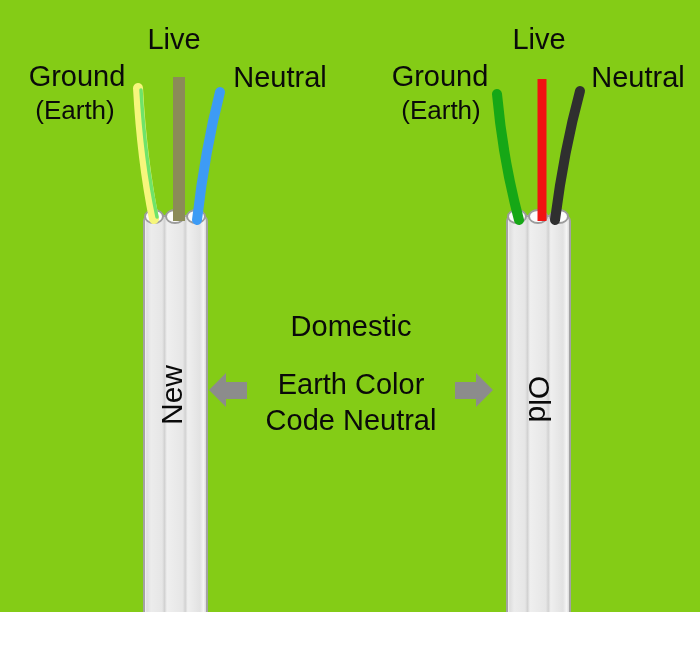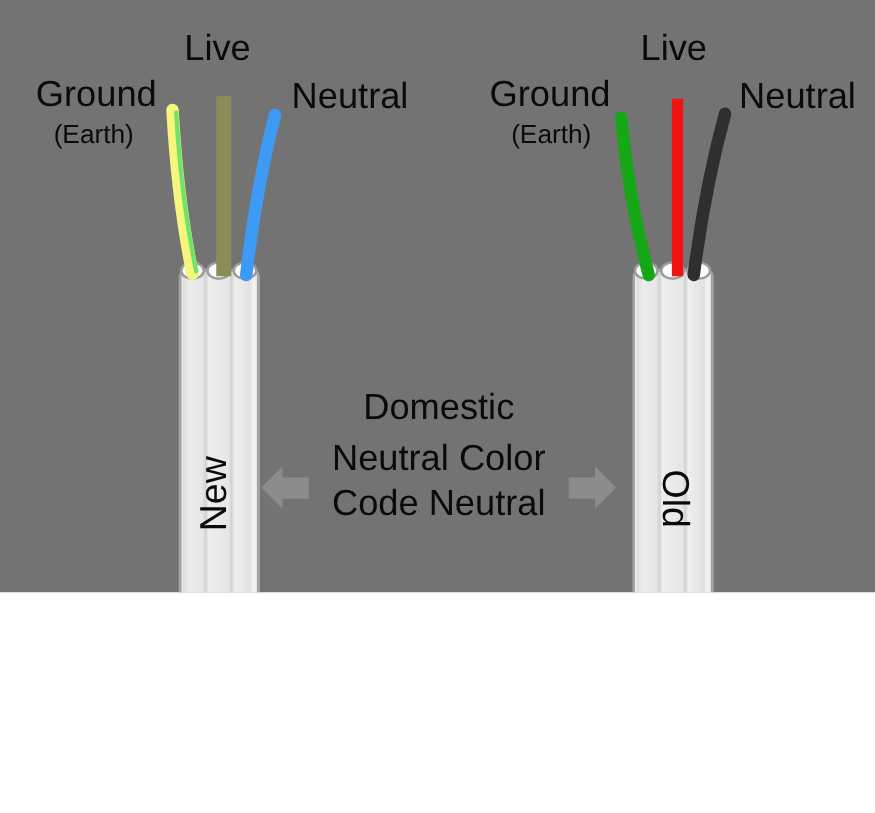--- a/index.html
+++ b/index.html
@@ -4,22 +4,22 @@
 <style>
   html, body {
     margin: 0;
     padding: 0;
     background: #ffffff;
     font-family: "Liberation Sans", sans-serif;
   }
   .canvas {
     position: relative;
     width: 700px;
-    height: 474px;
-    background: #737373;
+    height: 612px;
+    background: #84cc16;
     overflow: hidden;
   }
   .cable {
     position: absolute;
     top: 215px;
     width: 65px;
     height: 416px;
     box-sizing: border-box;
     border: 2px solid #a3a3a3;
     border-radius: 6px 6px 14px 14px;
@@ -53,21 +53,21 @@
   }
   .wire-label {
     position: absolute;
     transform: translateX(-50%);
     font-size: 29px;
     color: #0a0a0a;
     white-space: nowrap;
     line-height: 1;
   }
   .earth-label {
-    font-size: 21px;
+    font-size: 26px;
   }
   .cable-name {
     position: absolute;
     font-size: 30px;
     color: #0a0a0a;
     white-space: nowrap;
     line-height: 1;
   }
   .cable-name-new {
     left: 172px;
@@ -84,21 +84,21 @@
     left: 351px;
     top: 308px;
     transform: translateX(-50%);
     text-align: center;
     font-size: 29px;
     line-height: 36px;
     color: #0a0a0a;
     white-space: nowrap;
   }
   .center-title .line-1 {
-    margin-bottom: 5px;
+    margin-bottom: 22px;
   }
 </style>
 </head>
 <body>
 
 <div class="canvas">
 
   <div class="cable cable-new">
     <div class="core-end core-1"></div>
     <div class="core-end core-2"></div>
@@ -134,17 +134,17 @@
   <div class="wire-label" style="left:539px; top:25px;">Live</div>
   <div class="wire-label" style="left:440px; top:62px;">Ground</div>
   <div class="wire-label earth-label" style="left:441px; top:97px;">(Earth)</div>
   <div class="wire-label" style="left:638px; top:63px;">Neutral</div>
 
   <div class="cable-name cable-name-new">New</div>
   <div class="cable-name cable-name-old">Old</div>
 
   <div class="center-title">
     <div class="line-1">Domestic</div>
-    <div class="line-2">Neutral Color</div>
+    <div class="line-2">Earth Color</div>
     <div class="line-3">Code Neutral</div>
   </div>
 
 </div>
 
 </body></html>

